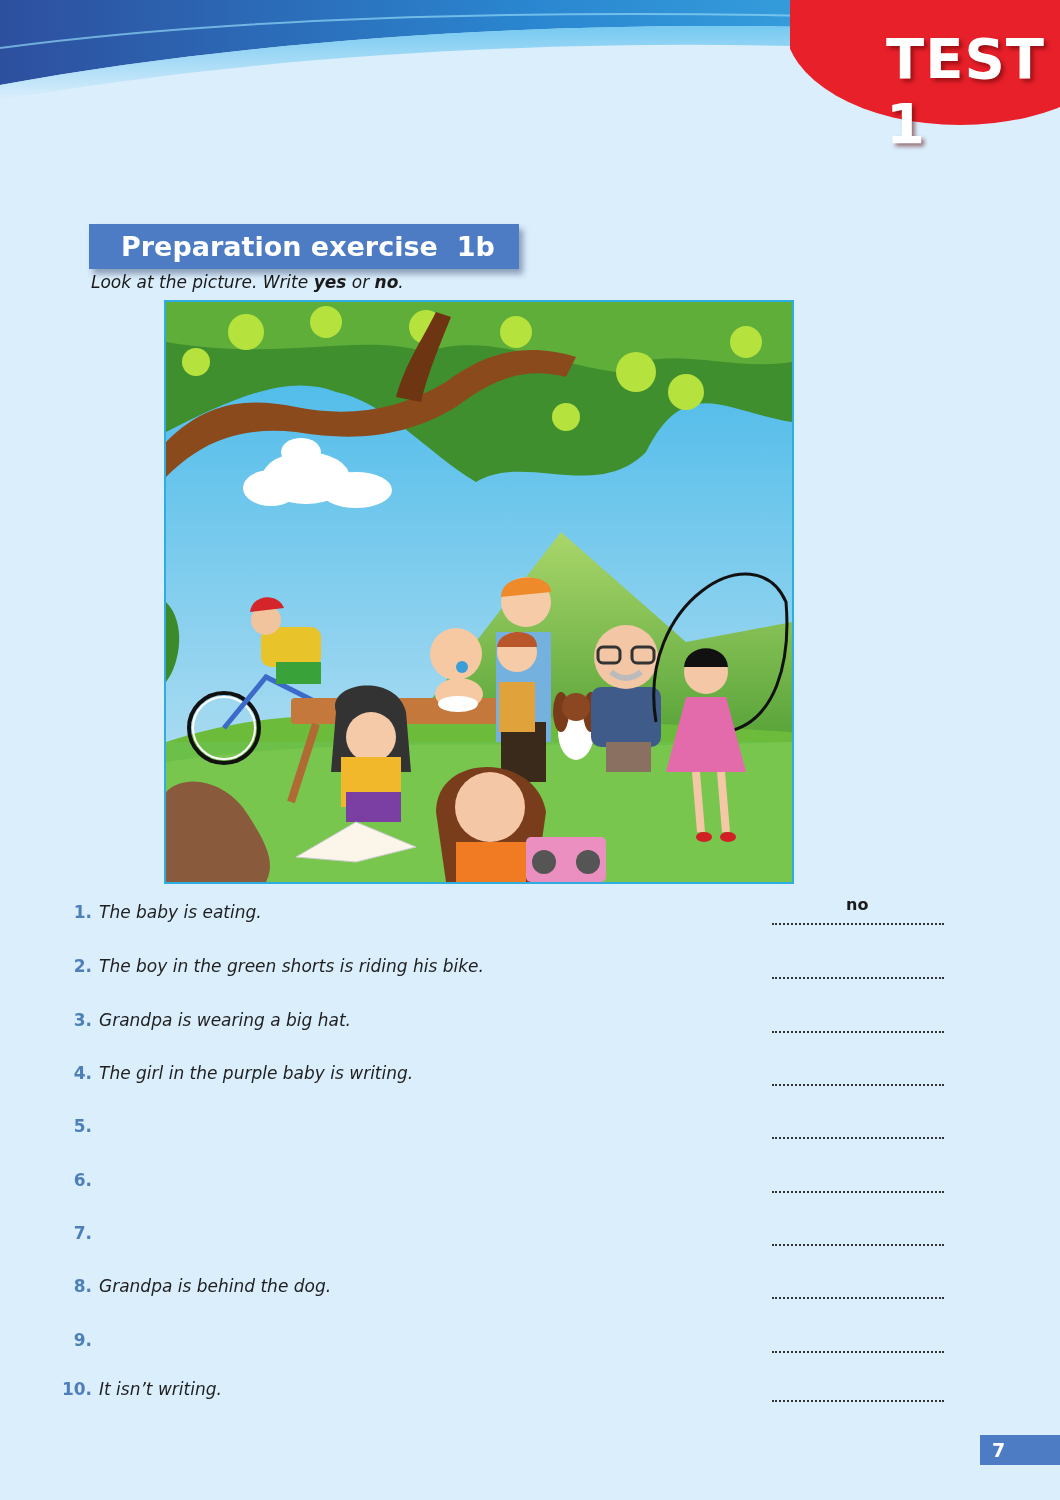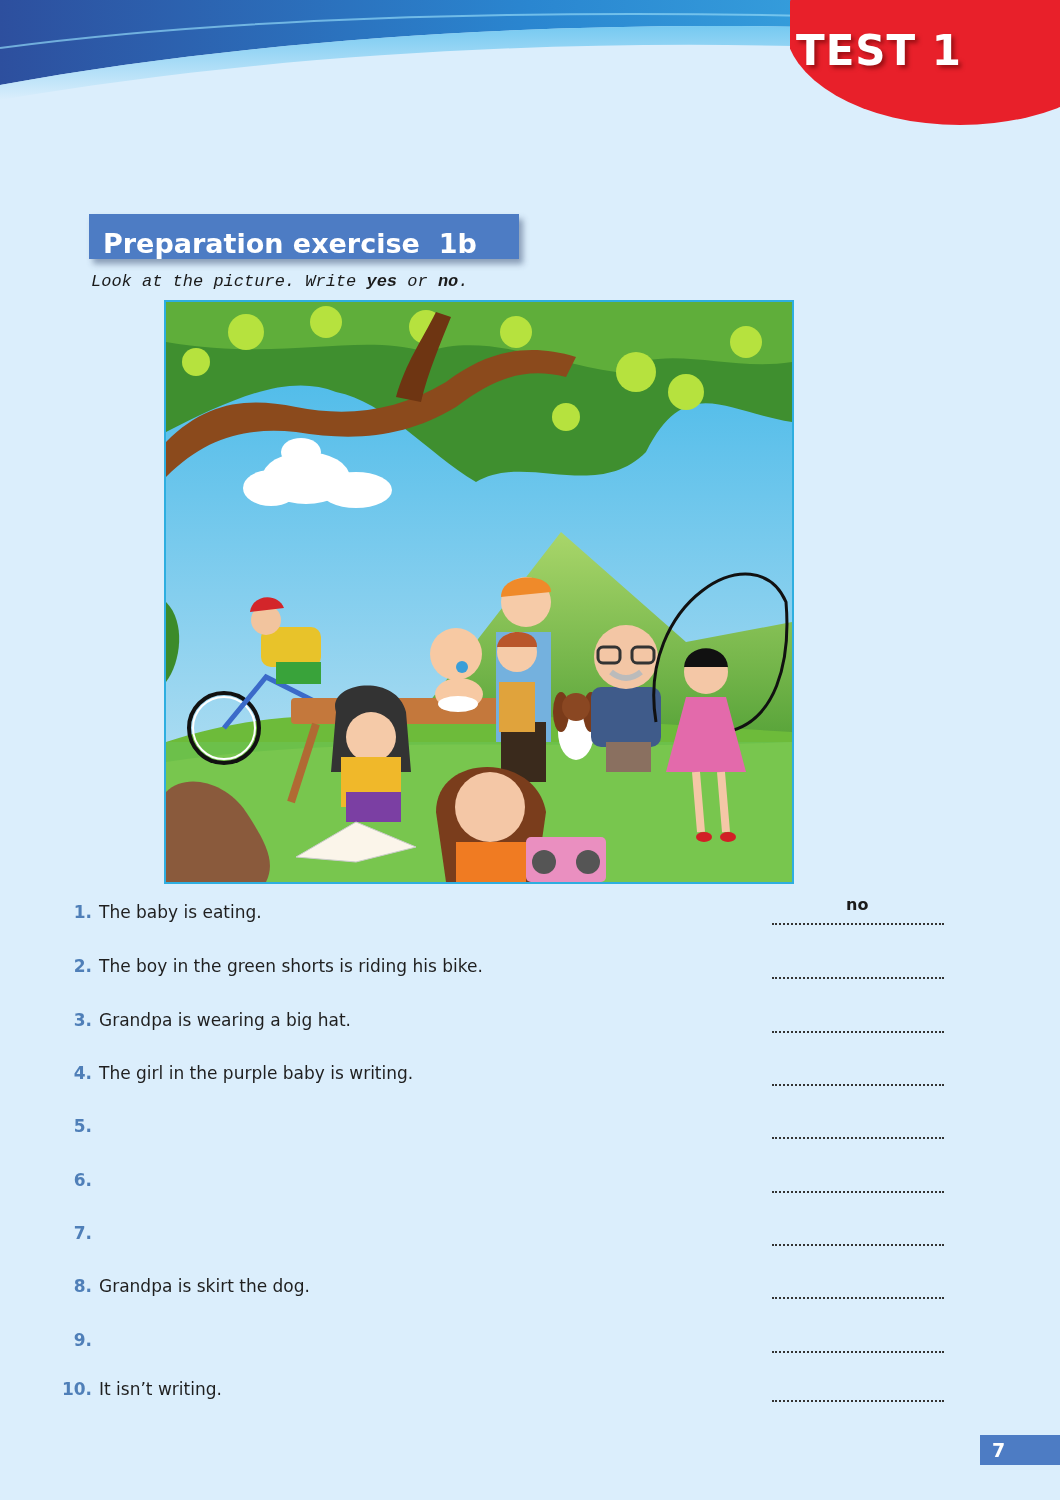--- a/index.html
+++ b/index.html
@@ -6,54 +6,54 @@
   html, body { width: 1060px; height: 1500px; overflow: hidden; }
   body {
     background: #dbeefc;
     font-family: "DejaVu Sans", "Liberation Sans", sans-serif;
     position: relative;
     color: #1a1a1a;
   }
   .top-wave { position: absolute; left: 0; top: 0; width: 1060px; height: 140px; }
   .test-badge { position: absolute; left: 790px; top: -60px; width: 320px; height: 185px; }
   .test-title {
-    position: absolute; left: 796px; top: 26px;
+    position: absolute; left: 886px; top: 26px;
     font-family: "DejaVu Sans", sans-serif; font-weight: bold;
-    font-size: 42px; color: #ffffff; letter-spacing: 1px;
+    font-size: 56px; color: #ffffff; letter-spacing: 1px;
     text-shadow: 3px 3px 4px rgba(90,0,0,0.55);
   }
   .ex-header {
-    position: absolute; left: 89px; top: 214px; width: 430px; height: 45px;
+    position: absolute; left: 89px; top: 224px; width: 430px; height: 45px;
     background: #4d7cc4;
     box-shadow: 4px 5px 6px rgba(40,60,100,0.45);
-    display: flex; align-items: flex-end; padding-left: 14px;
+    display: flex; align-items: center; padding-left: 32px;
   }
   .ex-header span {
     color: #fff; font-weight: bold; font-size: 27px; white-space: pre;
     font-family: "DejaVu Sans", sans-serif;
   }
   .instructions {
     position: absolute; left: 91px; top: 272px;
-    font-size: 17px; font-style: italic; color: #1a1a1a; font-family: Liberation Mono, monospace;
+    font-size: 17px; font-style: italic; color: #1a1a1a;
   }
   .instructions b { font-style: italic; }
   .picture {
     position: absolute; left: 164px; top: 300px; width: 630px; height: 584px;
     border: 2px solid #2eaee0; overflow: hidden; background: #9fd4ef;
   }
   .picture svg { display: block; }
   .question {
     position: absolute; left: 0; width: 1060px; height: 30px;
   }
   .q-num {
     position: absolute; right: 968px; top: 3px;
     color: #4f7fb8; font-weight: bold; font-size: 17px; text-align: right;
   }
   .q-text {
-    position: absolute; left: 99px; top: 3px; font-size: 17px; color: #1f1f1f;
+    position: absolute; left: 99px; top: 3px; font-size: 17px; color: #1f1f1f; font-style: italic;
   }
   .answer-line {
     position: absolute; left: 772px; top: 18px; width: 172px; height: 8px;
     border-bottom: 2px dotted #333;
   }
   .answer-val {
     position: absolute; left: 846px; top: -4px; font-size: 16px; font-weight: bold; color: #1a1a1a;
   }
   .page-num {
     position: absolute; left: 980px; top: 1435px; width: 80px; height: 30px;
@@ -247,21 +247,21 @@
   <div class="question" style="top:1167px">
     <span class="q-num">6.</span>
     <div class="answer-line"></div>
   </div>
   <div class="question" style="top:1220px">
     <span class="q-num">7.</span>
     <div class="answer-line"></div>
   </div>
   <div class="question" style="top:1273px">
     <span class="q-num">8.</span>
-    <span class="q-text">Grandpa is skirt the dog.</span>
+    <span class="q-text">Grandpa is behind the dog.</span>
     <div class="answer-line"></div>
   </div>
   <div class="question" style="top:1327px">
     <span class="q-num">9.</span>
     <div class="answer-line"></div>
   </div>
   <div class="question" style="top:1376px">
     <span class="q-num">10.</span>
     <span class="q-text">It isn’t writing.</span>
     <div class="answer-line"></div>

